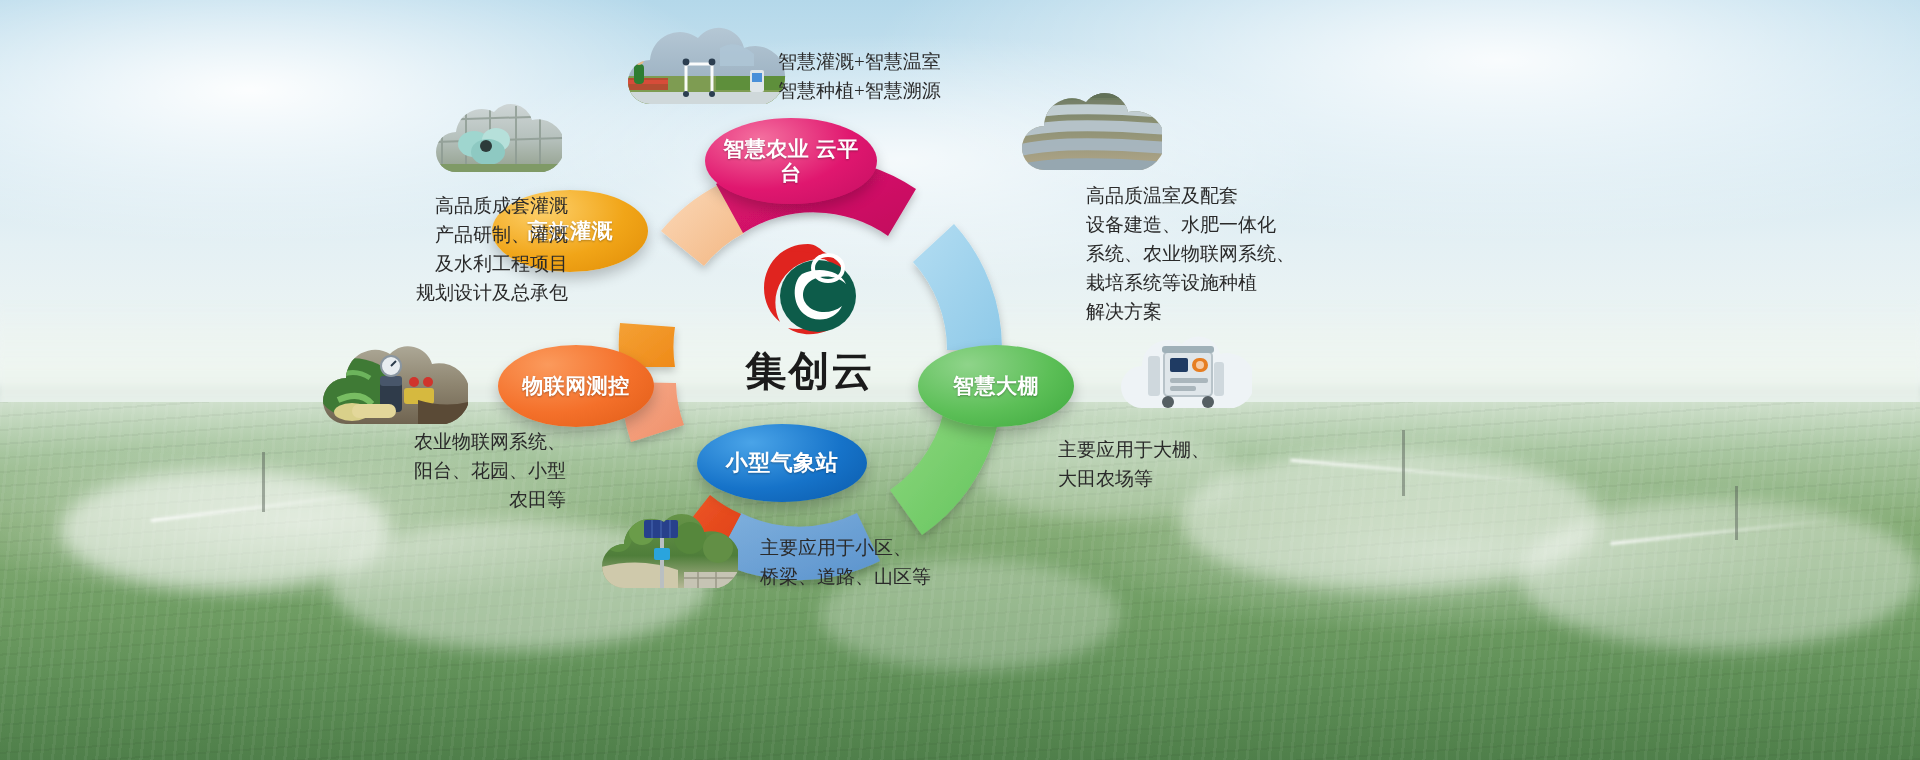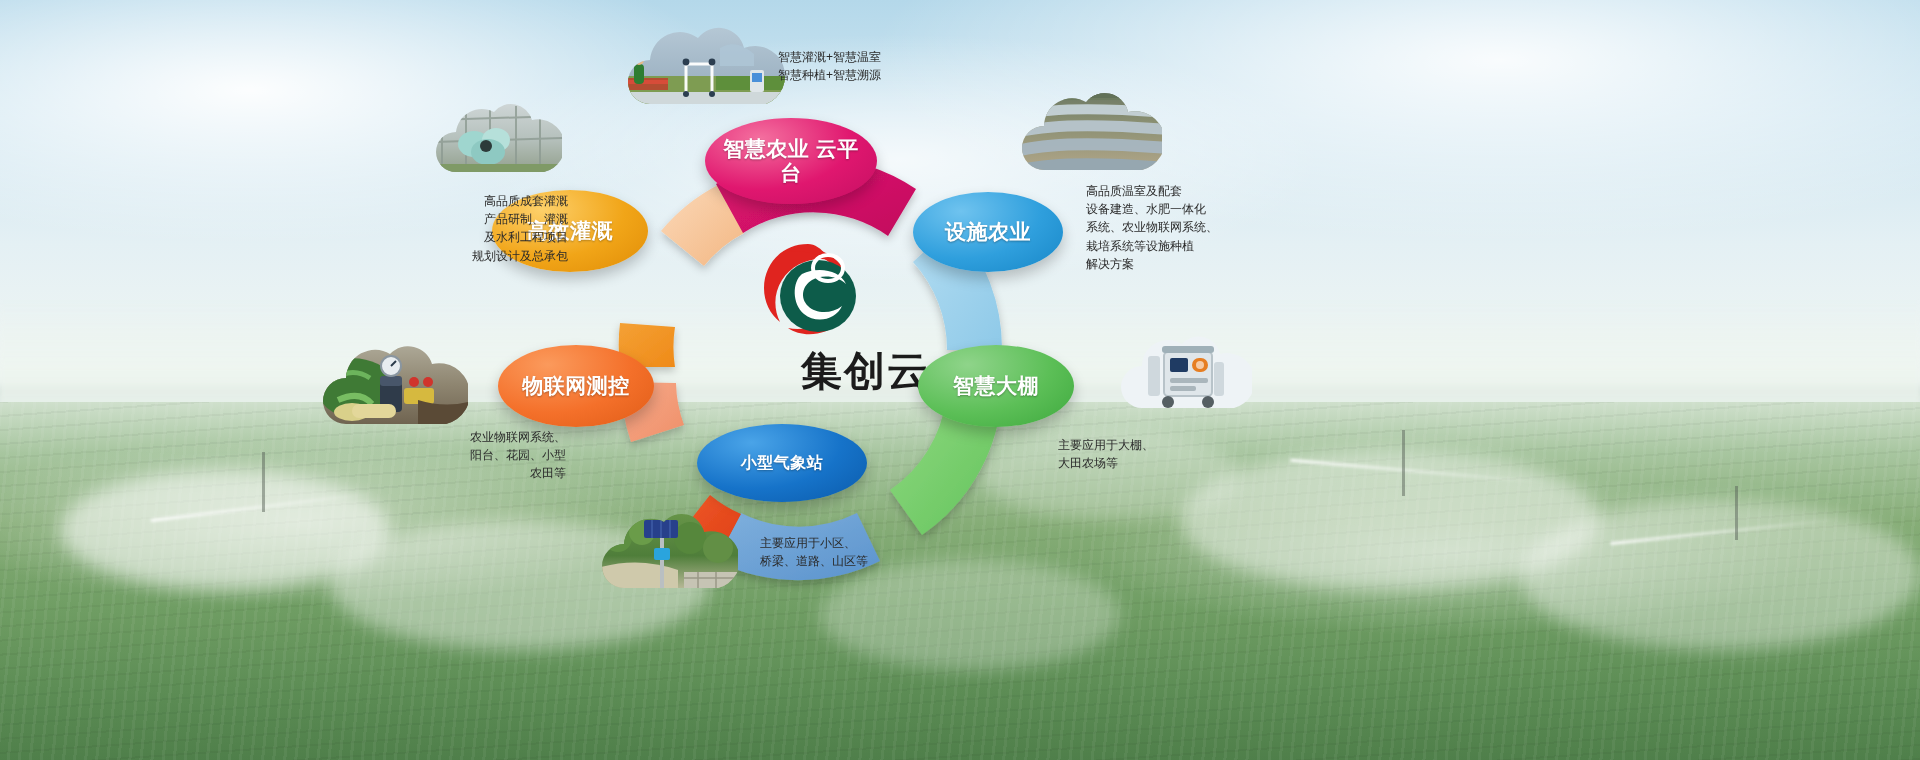--- a/index.html
+++ b/index.html
@@ -71,41 +71,41 @@
     box-shadow:0 7px 14px rgba(0,0,0,.22);
     text-shadow:0 1px 2px rgba(0,0,0,.30);
   }
   .node span{display:block;padding:0 8px;}
   .n-cloud{left:705px;top:118px;width:172px;height:86px;font-size:21px;
     background:radial-gradient(ellipse at 32% 24%, #f4709f 0%, #e0176f 55%, #c40f62 100%);}
   .n-facility{left:913px;top:192px;width:150px;height:80px;font-size:21px;
     background:radial-gradient(ellipse at 32% 24%, #6fc3ef 0%, #2f9fdd 55%, #1786c6 100%);}
   .n-green{left:918px;top:345px;width:156px;height:82px;font-size:21px;
     background:radial-gradient(ellipse at 32% 24%, #8fd48a 0%, #5cbf57 55%, #3da83d 100%);}
-  .n-weather{left:697px;top:424px;width:170px;height:78px;font-size:16px;
+  .n-weather{left:697px;top:424px;width:170px;height:78px;font-size:22px;
     background:radial-gradient(ellipse at 32% 24%, #4aa4e8 0%, #1673c9 55%, #0b5aaa 100%);}
   .n-iot{left:498px;top:345px;width:156px;height:82px;font-size:21px;
     background:radial-gradient(ellipse at 32% 24%, #fb9a5c 0%, #f4702a 55%, #e05c17 100%);}
   .n-irrig{left:492px;top:190px;width:156px;height:82px;font-size:21px;
     background:radial-gradient(ellipse at 32% 24%, #fcc council 0%, #f0a21a 55%, #e08d0a 100%);
     background:radial-gradient(ellipse at 32% 24%, #fdd06a 0%, #f1a518 55%, #e08c06 100%);}
 
   
-  #logo{position:absolute;left:690px;top:240px;width:240px;height:150px;text-align:right;}
+  #logo{position:absolute;left:690px;top:240px;width:240px;height:150px;text-align:center;}
   #logo-mark{position:relative;width:104px;height:100px;margin:0 auto;}
   #logo-text{margin-top:4px;font-size:41px;font-weight:800;color:#1b1b1b;letter-spacing:2px;
     font-family:"DejaVu Sans","Liberation Sans",sans-serif;}
 
   
   .thumb{position:absolute;}
 
   
   .note{
-    position:absolute;color:#2a2a2a;font-size:12px;line-height:1.52;
-    font-family:Liberation Sans, sans-serif;white-space:pre-line;
+    position:absolute;color:#2a2a2a;font-size:19px;line-height:1.52;
+    font-family:Liberation Serif, serif;white-space:pre-line;
   }
   .note.r{text-align:right;}
   .note.l{text-align:left;}
 </style>
 </head>
 <body>
 
 <div id="stage">
 
   <div class="bg-sky"></div>
@@ -193,23 +193,20 @@
         <path d="M44 34 C60 26 82 30 88 44 C80 36 64 34 54 40 C44 46 42 58 50 66 C58 74 74 74 84 66 C78 80 58 84 46 74 C34 64 34 42 44 34 Z" fill="#ffffff"></path>
         <ellipse cx="70" cy="28" rx="15" ry="13" fill="none" stroke="#ffffff" stroke-width="4"></ellipse>
       </svg>
     </div>
     <div id="logo-text">集创云</div>
   </div>
 
   <div class="node n-cloud">
     <span>智慧农业
 云平台</span>
-  </div>
-  <div class="node n-facility">
-    <span>设施农业</span>
   </div>
   <div class="node n-green">
     <span>智慧大棚</span>
   </div>
   <div class="node n-weather">
     <span>小型气象站</span>
   </div>
   <div class="node n-iot">
     <span>物联网测控</span>
   </div>

